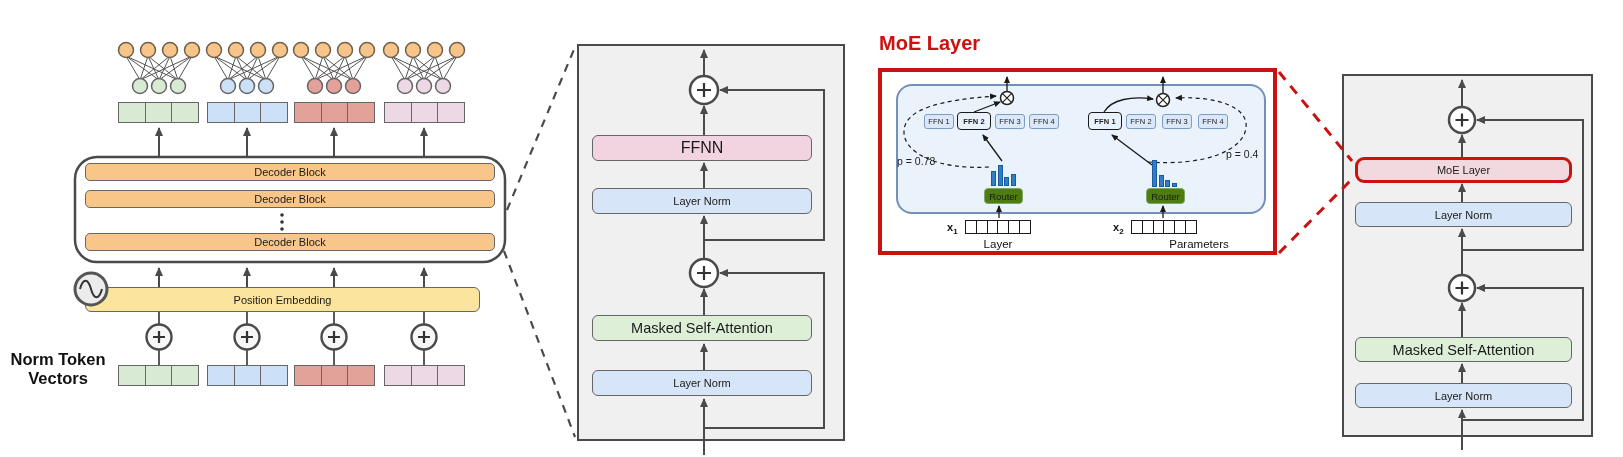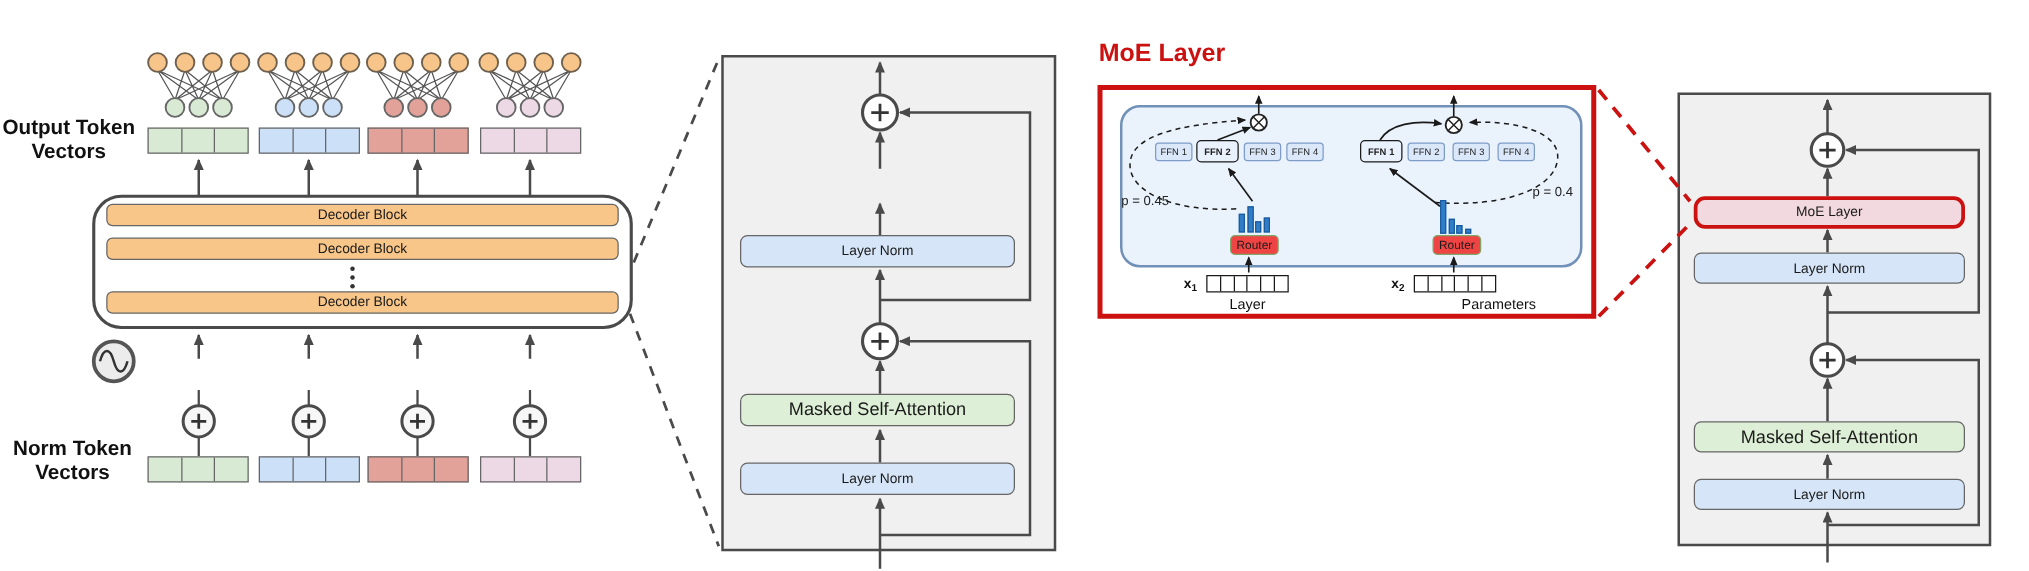--- a/index.html
+++ b/index.html
@@ -16,21 +16,21 @@
   .xvec{position:absolute;display:flex;border:1.6px solid #1a1a1a;background:#fff;z-index:3;}
   .xvec > i{flex:1;border-right:1.4px solid #1a1a1a;}
   .xvec > i:last-child{border-right:none;}
   .biglabel{position:absolute;font-weight:bold;font-size:16.5px;text-align:center;
             line-height:1.15;color:#111;z-index:3;}
   .ffn{position:absolute;display:flex;align-items:center;justify-content:center;
        background:#DBE8FA;border:1.2px solid #7E9CC9;border-radius:3px;
        font-size:7.5px;font-weight:500;z-index:3;color:#222;letter-spacing:0.1px;}
   .ffn.sel{background:#E9F1FC;border:1.8px solid #1a1a1a;font-weight:800;border-radius:4px;}
   .router{position:absolute;display:flex;align-items:center;justify-content:center;
-          background:#ef4444;border:1.4px solid #7FA569;border-radius:4px;
+          background:#4d7c0f;border:1.4px solid #7FA569;border-radius:4px;
           font-size:9.5px;z-index:3;color:#1a1a1a;}
   .hist{position:absolute;display:flex;align-items:flex-end;gap:1.5px;z-index:3;}
   .hist > span{width:5px;background:#2F7EC7;border:0.5px solid #1A5A9E;display:block;}
   .plabel{position:absolute;font-size:10.5px;color:#222;z-index:3;}
   .cap{position:absolute;font-size:11.5px;color:#111;text-align:center;z-index:3;}
   .xl{position:absolute;font-size:11px;font-weight:bold;color:#111;z-index:3;}
   .xl sub{font-size:8px;}
   svg.layer{position:absolute;left:0;top:0;z-index:2;pointer-events:none;}
   svg.toplayer{position:absolute;z-index:4;pointer-events:none;}
 </style>
@@ -220,21 +220,20 @@
         <path d="M1158.4,95.4 L1167.6,104.6 M1158.4,104.6 L1167.6,95.4"></path>
       </g>
     </g>
   </svg>
 
   <svg class="toplayer" style="left:72px;top:270px;" width="40" height="40" viewBox="0 0 40 40">
     <circle cx="19" cy="19" r="16" fill="#ECECEC" stroke="#555" stroke-width="3"></circle>
     <path d="M8,19 C11,8 16,8 19,19 C22,30 27,30 30,19" fill="none" stroke="#333" stroke-width="2"></path>
   </svg>
 
-  <div class="biglabel" style="left:2px;top:93px;width:106px;">Output Token Vectors</div>
   <div class="biglabel" style="left:5px;top:350px;width:106px;">Norm Token Vectors</div>
 
   <div class="vec" style="left:118px;top:102px;width:81px;height:21px;background:#D8EAD3;">
       <i></i>
       <i></i>
       <i></i>
     </div>
   <div class="vec" style="left:207px;top:102px;width:81px;height:21px;background:#CCE0F7;">
       <i></i>
       <i></i>
@@ -248,20 +247,21 @@
   <div class="vec" style="left:384px;top:102px;width:81px;height:21px;background:#EDD8E5;">
       <i></i>
       <i></i>
       <i></i>
     </div>
 
   <div class="bar" style="left:85px;top:163px;width:410px;height:18px;background:#F8C689;border-radius:5px;">Decoder Block</div>
   <div class="bar" style="left:85px;top:190px;width:410px;height:18px;background:#F8C689;border-radius:5px;">Decoder Block</div>
   <div class="bar" style="left:85px;top:233px;width:410px;height:18px;background:#F8C689;border-radius:5px;">Decoder Block</div>
 
+  <div class="bar" style="left:85px;top:287px;width:395px;height:25px;background:#FBE49E;border-radius:6px;">Position Embedding</div>
 
   <div class="vec" style="left:118px;top:365px;width:81px;height:21px;background:#D8EAD3;">
       <i></i>
       <i></i>
       <i></i>
     </div>
   <div class="vec" style="left:207px;top:365px;width:81px;height:21px;background:#CCE0F7;">
       <i></i>
       <i></i>
       <i></i>
@@ -270,31 +270,32 @@
       <i></i>
       <i></i>
       <i></i>
     </div>
   <div class="vec" style="left:384px;top:365px;width:81px;height:21px;background:#EDD8E5;">
       <i></i>
       <i></i>
       <i></i>
     </div>
 
+  <div class="bar" style="left:592px;top:135px;width:220px;height:26px;background:#F2D4E0;font-size:16px;">FFNN</div>
   <div class="bar" style="left:592px;top:188px;width:220px;height:26px;background:#D6E5F7;">Layer Norm</div>
   <div class="bar" style="left:592px;top:315px;width:220px;height:26px;background:#DDEFD6;font-size:14.5px;">Masked Self-Attention</div>
   <div class="bar" style="left:592px;top:370px;width:220px;height:26px;background:#D6E5F7;">Layer Norm</div>
 
   <div class="abs" style="left:879px;top:32px;font-size:20px;font-weight:bold;color:#CC1111;z-index:3;">MoE Layer</div>
 
   <div class="ffn" style="left:924px;top:114px;width:30px;height:15px;">FFN 1</div>
   <div class="ffn sel" style="left:957px;top:112px;width:34px;height:18px;">FFN 2</div>
   <div class="ffn" style="left:995px;top:114px;width:30px;height:15px;">FFN 3</div>
   <div class="ffn" style="left:1029px;top:114px;width:30px;height:15px;">FFN 4</div>
-  <div class="plabel" style="left:897px;top:155px;">p = 0.45</div>
+  <div class="plabel" style="left:897px;top:155px;">p = 0.78</div>
   <div class="hist" style="left:991px;top:158px;height:28px;">
     <span style="height: 15px;"></span>
     <span style="height: 21px;"></span>
     <span style="height: 9px;"></span>
     <span style="height: 12px;"></span>
   </div>
   <div class="router" style="left:984px;top:188px;width:39px;height:16px;">Router</div>
   <div class="xl" style="left:947px;top:221px;"><span>x</span><sub>1</sub></div>
   <div class="xvec" style="left:965px;top:220px;width:66px;height:14px;">
       <i></i>

